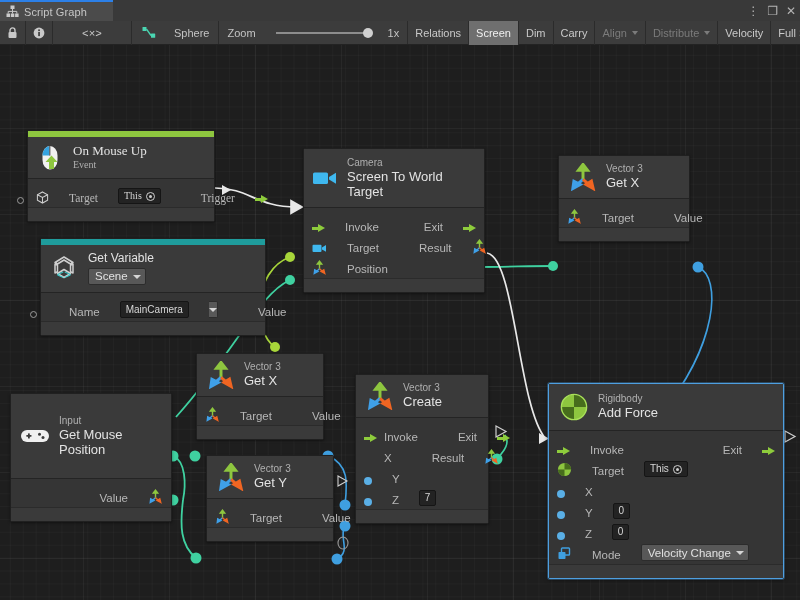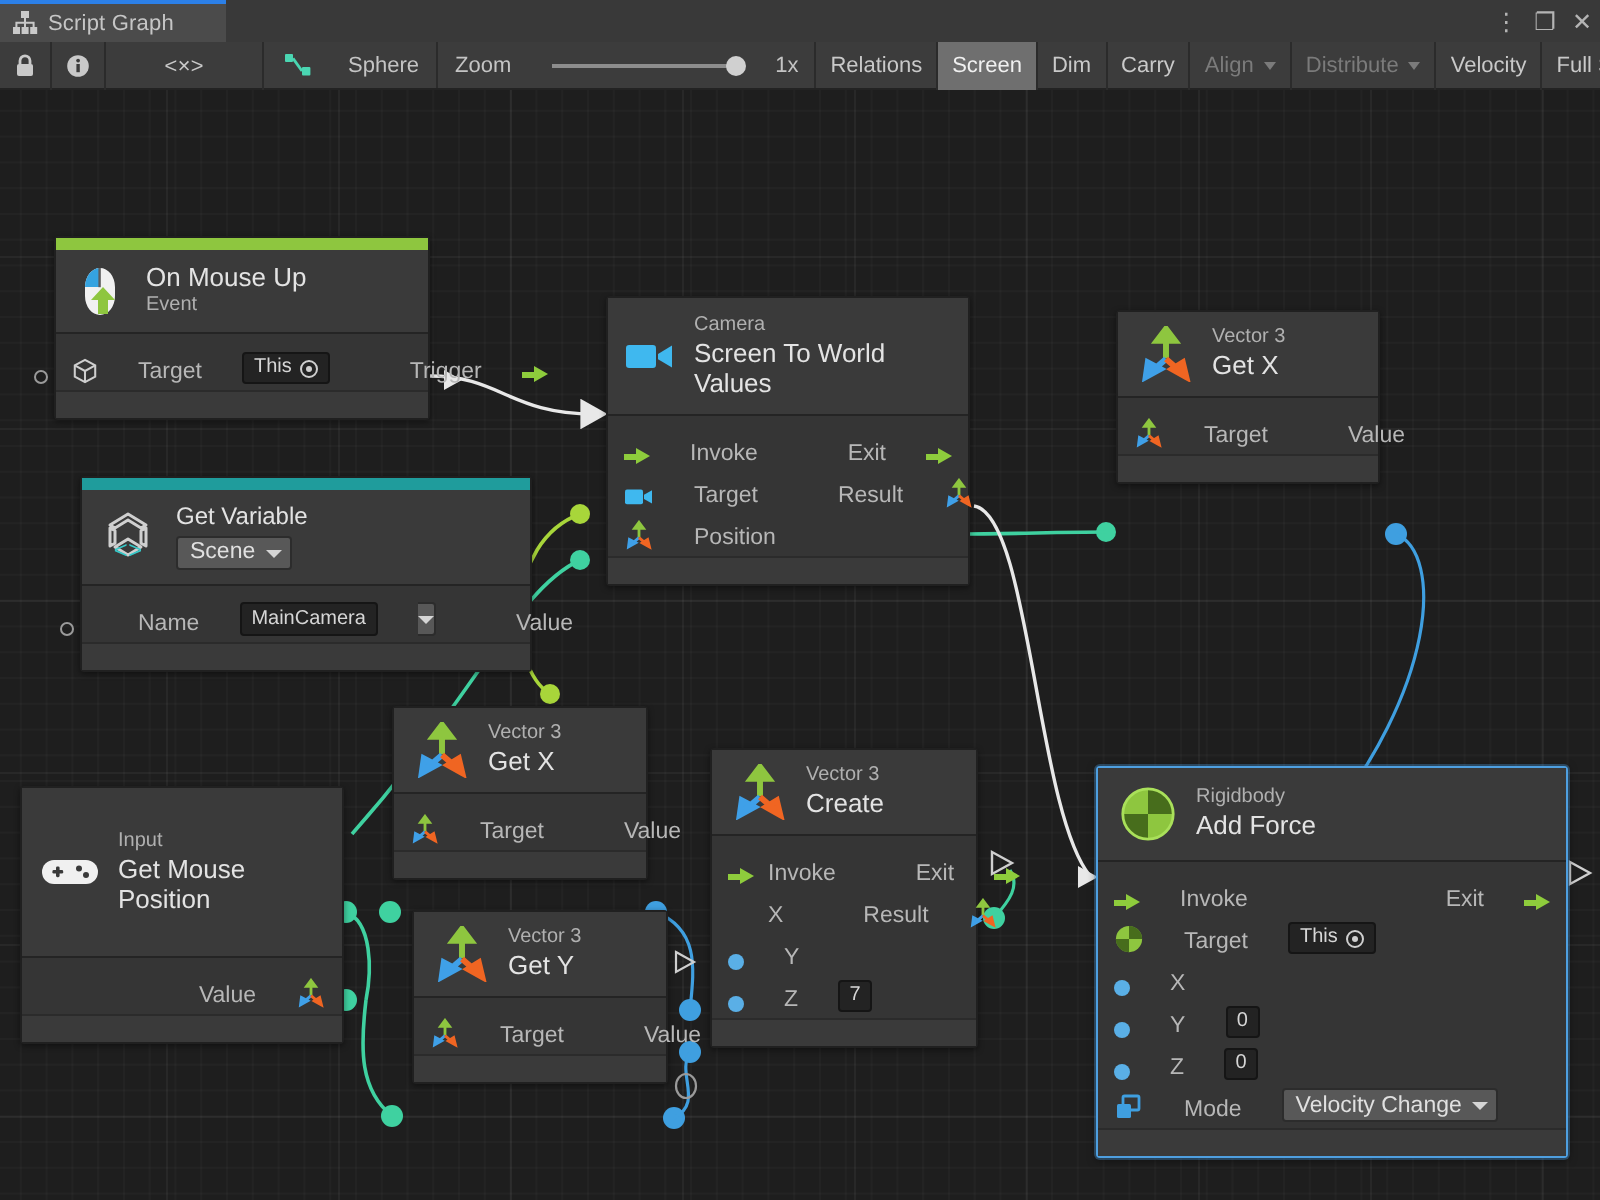--- a/index.html
+++ b/index.html
@@ -278,21 +278,21 @@
       <path d="M337,514 C352,506 338,492 345,481" stroke="#3f9fe0" stroke-width="1.6" fill="none"></path>
       <ellipse cx="343" cy="498" rx="5" ry="6" fill="none" stroke="#9a9a9a" stroke-width="1.1"></ellipse>
 
       <circle cx="497" cy="414" r="5.5" fill="#3fd1a0"></circle>
       <path d="M497,414 C505,405 510,398 505,390" stroke="#3fd1a0" stroke-width="1.6" fill="none"></path>
       <path d="M496,381 l10,5.5 l-10,5.5 z" fill="none" stroke="#cfcfcf" stroke-width="1.2"></path>
 
       <path d="M785,386 l10,5.5 l-10,5.5 z" fill="none" stroke="#cfcfcf" stroke-width="1.2"></path>
     </svg>
 
-    <div class="node" style="left:27px; top:73px; width:188px;">
+    <div class="node" style="left:27px; top:85px; width:188px;font-family:Liberation Serif, serif;">
       <div class="node-accent" style="background:#8ec63f"></div>
       <div class="node-head">
         <span class="icon">
           <svg width="28" height="28" viewBox="0 0 28 28">
             <path d="M14 3 A7.5 9.5 0 0 0 6.5 12.5 L6.5 17 A7.5 9.5 0 0 0 21.5 17 L21.5 12.5 A7.5 9.5 0 0 0 14 3 Z" fill="#f1f1f1"></path>
             <path d="M14 3 A7.5 9.5 0 0 0 6.5 12.5 L13.6 12.5 L13.6 3 Z" fill="#35a3e0"></path>
             <rect x="13.2" y="3" width="1.2" height="9.6" fill="#5c5c5c"></rect>
             <path d="M13 26 L13 19 L9.5 19 L15.5 12.5 L21.5 19 L18 19 L18 26 Z" fill="#8ec63f"></path>
           </svg>
         </span>
@@ -364,21 +364,21 @@
     <div class="node" style="left:303px; top:103px; width:182px;">
       <div class="node-head" style="padding-top:8px;padding-bottom:8px">
         <span class="icon">
           <svg width="26" height="18" viewBox="0 0 26 18">
             <rect x="1" y="3.5" width="15" height="11.5" rx="1.6" fill="#3fb8ef"></rect>
             <path d="M17 8 L24 3.8 L24 14.8 L17 10.6 Z" fill="#3fb8ef"></path>
           </svg>
         </span>
         <span class="node-titles">
           <span class="node-sub">Camera</span>
-          <span class="node-title">Screen To World Values</span>
+          <span class="node-title">Screen To World Target</span>
         </span>
       </div>
       <div class="node-body">
         <div class="port-row">
           <span class="arrow-green"></span>
           <span class="lbl">Invoke</span>
           <span class="spread"></span>
           <span class="lbl">Exit</span>
           <span class="arrow-green"></span>
         </div>

